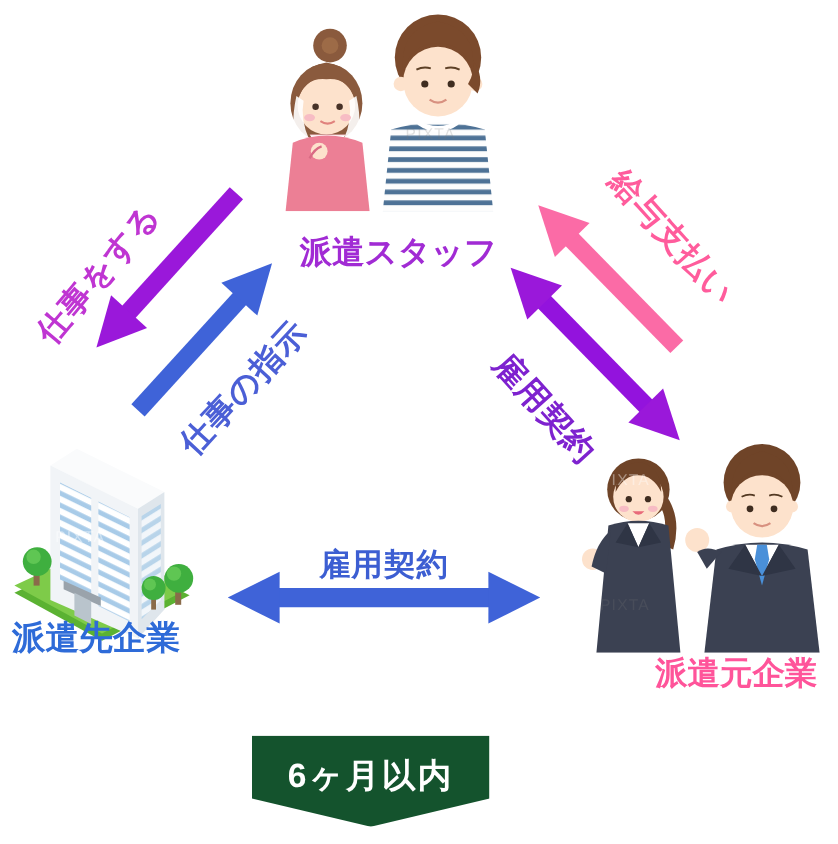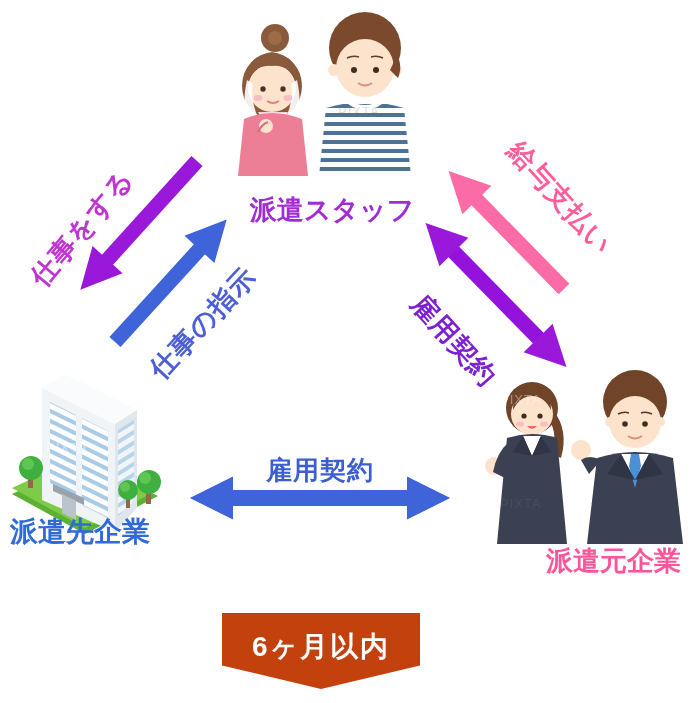--- a/index.html
+++ b/index.html
@@ -11,21 +11,21 @@
               text-align:center;white-space:nowrap;z-index:4;}
   .lbl-work-do{left:-8px;top:210px;width:180px;color:#bf35d2;transform:rotate(-50deg);}
   .lbl-work-instruction{left:113px;top:305px;width:180px;color:#4b5fd6;transform:rotate(-47deg);}
   .lbl-salary{left:470px;top:180px;width:180px;color:#ff5c9c;transform:rotate(48deg);}
   .lbl-employment{left:364px;top:322px;width:180px;color:#7e22cf;transform:rotate(48deg);}
   .lbl-dispatch{left:230px;top:453px;width:180px;color:#3c5ed2;font-size:26px;}
   .node-label{position:absolute;font-weight:bold;z-index:4;white-space:nowrap;}
   .lbl-staff{left:237px;top:192px;width:190px;font-size:27px;color:#a12bd4;text-align:center;}
   .lbl-client{left:10px;top:513px;font-size:28px;color:#2e6bd8;}
   .lbl-agency{left:519px;top:543px;font-size:27px;color:#ff549a;margin-left:27px;}
-  #banner{position:absolute;left:222px;top:613px;width:198px;height:76px;background:#c2410c;
+  #banner{position:absolute;left:210px;top:613px;width:198px;height:76px;background:#14532d;
           clip-path:polygon(0 0,100% 0,100% 69%,50% 100%,0 69%);z-index:4;}
   #banner .txt{display:block;text-align:center;color:#ffffff;font-weight:bold;font-size:28px;
                letter-spacing:2px;padding-top:15px;}
   .watermark{position:absolute;font-size:13px;font-weight:normal;color:#777777;opacity:0.22;
              z-index:5;letter-spacing:1px;}
   .wm1{left:338px;top:104px;}
   .wm2{left:500px;top:392px;color:#ffffff;opacity:0.4;}
   .wm3{left:500px;top:496px;}
   .wm4{left:46px;top:440px;color:#ffffff;opacity:0.45;}
 </style>

